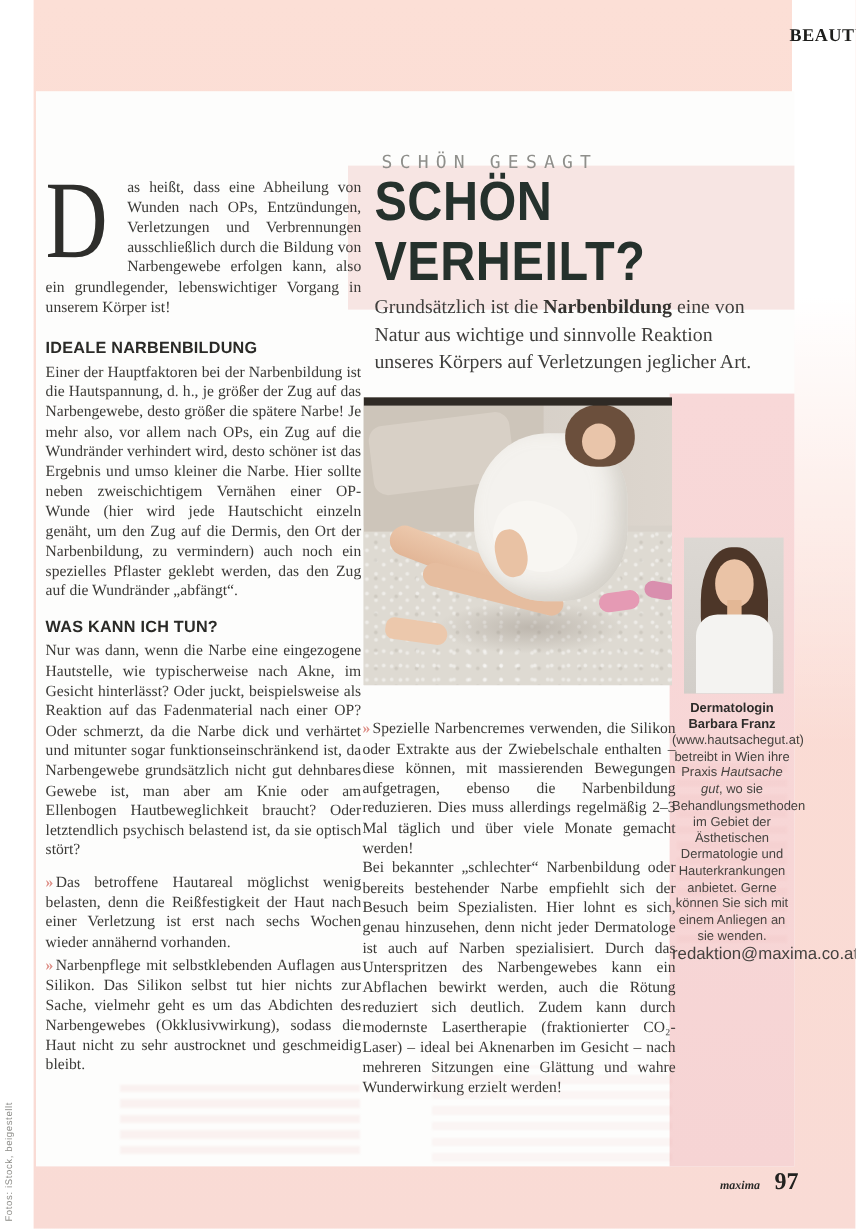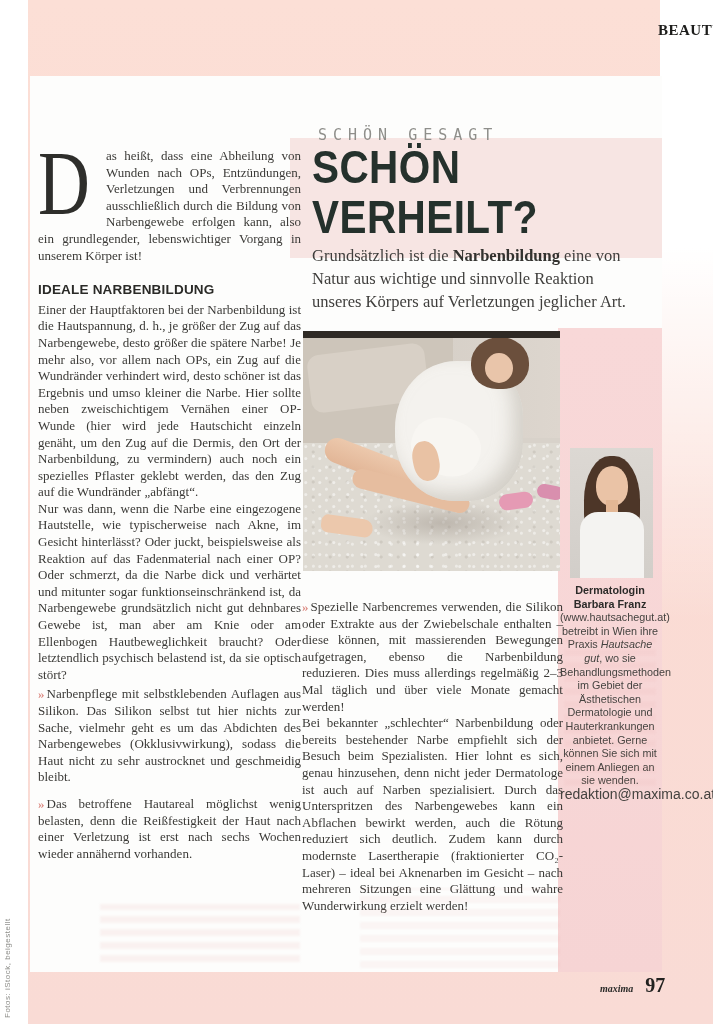--- a/index.html
+++ b/index.html
@@ -166,26 +166,27 @@
     <div class="ph-bar"></div>
   </div>
 
   <div class="colL">
     <div class="para">
       <span class="dropcap"><span>D</span></span><span>as heißt, dass eine Abheilung von Wunden nach OPs, Entzündungen, Verletzungen und Verbrennungen ausschließlich durch die Bildung von Narbengewebe erfolgen kann, also ein grundlegender, lebenswichtiger Vorgang in unserem Körper ist!</span>
     </div>
     <div style="clear:both"></div>
     <div class="sec-title" style="margin-top:18px">IDEALE NARBENBILDUNG</div>
     <div class="para">Einer der Hauptfaktoren bei der Narbenbildung ist die Hautspannung, d. h., je größer der Zug auf das Narbengewebe, desto größer die spätere Narbe! Je mehr also, vor allem nach OPs, ein Zug auf die Wundränder verhindert wird, desto schöner ist das Ergebnis und umso kleiner die Narbe. Hier sollte neben zweischichtigem Vernähen einer OP-Wunde (hier wird jede Hautschicht einzeln genäht, um den Zug auf die Dermis, den Ort der Narbenbildung, zu vermindern) auch noch ein spezielles Pflaster geklebt werden, das den Zug auf die Wundränder „abfängt“.</div>
+    <div class="sec-title">WAS KANN ICH TUN?</div>
     <div class="para">Nur was dann, wenn die Narbe eine eingezogene Hautstelle, wie typischerweise nach Akne, im Gesicht hinterlässt? Oder juckt, beispielsweise als Reaktion auf das Fadenmaterial nach einer OP? Oder schmerzt, da die Narbe dick und verhärtet und mitunter sogar funktionseinschränkend ist, da Narbengewebe grundsätzlich nicht gut dehnbares Gewebe ist, man aber am Knie oder am Ellenbogen Hautbeweglichkeit braucht? Oder letztendlich psychisch belastend ist, da sie optisch stört?</div>
+    <div class="bullet" style="margin-top:10px">
+      <span class="bmark">»</span><span>Das betroffene Hautareal möglichst wenig belasten, denn die Reißfestigkeit der Haut nach einer Verletzung ist erst nach sechs Wochen wieder annähernd vorhanden.</span>
+    </div>
     <div class="bullet">
       <span class="bmark">»</span><span>Narbenpflege mit selbstklebenden Auflagen aus Silikon. Das Silikon selbst tut hier nichts zur Sache, vielmehr geht es um das Abdichten des Narbengewebes (Okklusivwirkung), sodass die Haut nicht zu sehr austrocknet und geschmeidig bleibt.</span>
-    </div>
-    <div class="bullet" style="margin-top:10px">
-      <span class="bmark">»</span><span>Das betroffene Hautareal möglichst wenig belasten, denn die Reißfestigkeit der Haut nach einer Verletzung ist erst nach sechs Wochen wieder annähernd vorhanden.</span>
     </div>
   </div>
 
   <div class="colM">
     <div class="bullet">
       <span class="bmark">»</span><span>Spezielle Narbencremes verwenden, die Silikon oder Extrakte aus der Zwiebelschale enthalten – diese können, mit massierenden Bewegungen aufgetragen, ebenso die Narbenbildung reduzieren. Dies muss allerdings regelmäßig 2–3 Mal täglich und über viele Monate gemacht werden!</span>
     </div>
     <div class="para">Bei bekannter „schlechter“ Narbenbildung oder bereits bestehender Narbe empfiehlt sich der Besuch beim Spezialisten. Hier lohnt es sich, genau hinzusehen, denn nicht jeder Dermatologe ist auch auf Narben spezialisiert. Durch das Unterspritzen des Narbengewebes kann ein Abflachen bewirkt werden, auch die Rötung reduziert sich deutlich. Zudem kann durch modernste Lasertherapie (fraktionierter CO₂-Laser) – ideal bei Aknenarben im Gesicht – nach mehreren Sitzungen eine Glättung und wahre Wunderwirkung erzielt werden!</div>
   </div>
 

